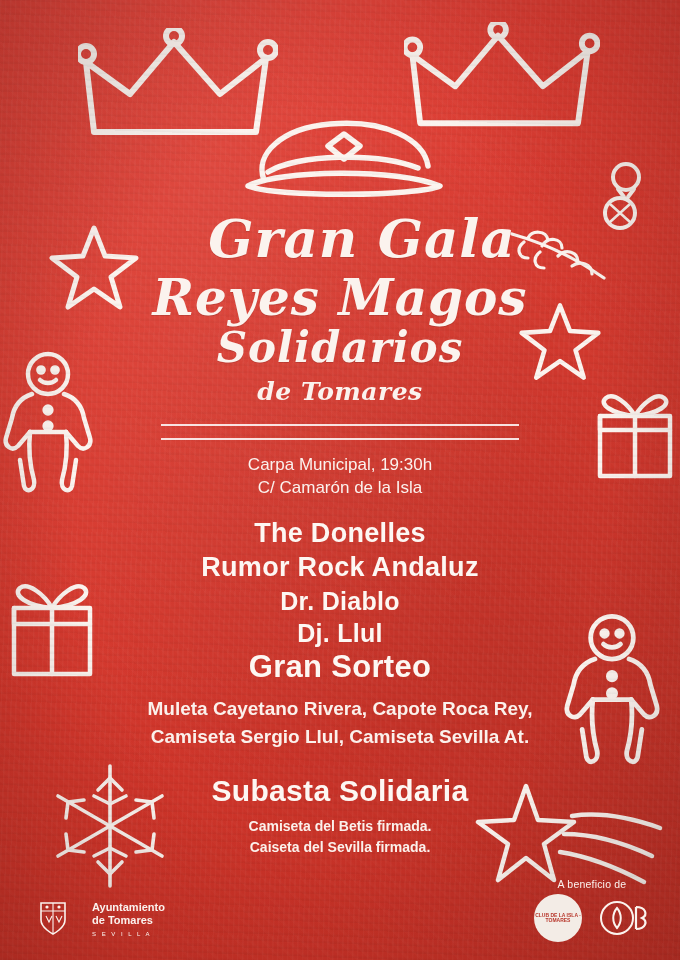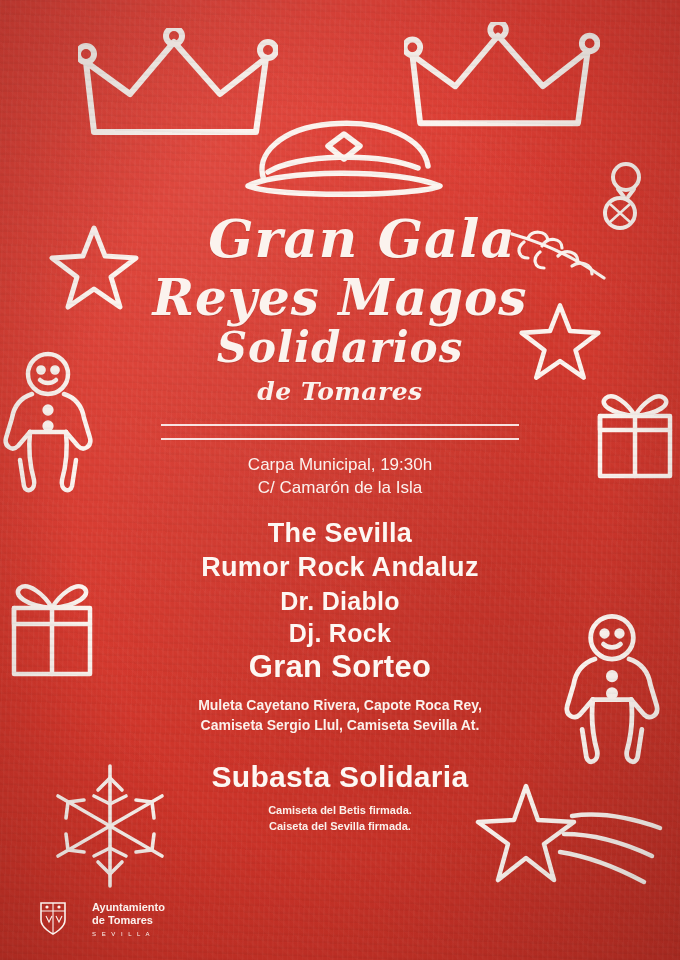--- a/index.html
+++ b/index.html
@@ -117,36 +117,36 @@
   .act.small { font-size: 25px; }
 
   .sorteo {
     font-weight: bold;
     font-size: 31px;
     color: #fdf7f3;
     letter-spacing: 0.3px;
   }
   .sorteo-items {
     margin-top: 10px;
-    font-size: 14px;
+    font-size: 19px;
     font-weight: bold;
     line-height: 1.45;
     color: #fbf1ec;
   }
   .subasta {
     font-weight: bold;
     font-size: 30px;
     margin-top: 24px;
     color: #fdf7f3;
     letter-spacing: 0.3px;
     text-align: center;
   }
   .subasta-items {
     margin-top: 8px;
-    font-size: 11px;
+    font-size: 14px;
     font-weight: bold;
     line-height: 1.5;
     color: #fbf1ec;
   }
 
   .footer-left {
     position: absolute;
     left: 38px;
     bottom: 20px;
     display: flex;
@@ -366,24 +366,24 @@
 
       <div class="rule"></div>
       <div class="rule2"></div>
 
       <div class="venue">
         <div>Carpa Municipal, 19:30h</div>
         <div>C/ Camarón de la Isla</div>
       </div>
 
       <div class="acts">
-        <div class="act">The Sevilla</div>
+        <div class="act">The Donelles</div>
         <div class="act">Rumor Rock Andaluz</div>
         <div class="act small">Dr. Diablo</div>
-        <div class="act small">Dj. Rock</div>
+        <div class="act small">Dj. Llul</div>
       </div>
 
       <div class="sorteo">Gran Sorteo</div>
       <div class="sorteo-items">
         <div>Muleta Cayetano Rivera, Capote Roca Rey,</div>
         <div>Camiseta Sergio Llul, Camiseta Sevilla At.</div>
       </div>
 
       <div class="subasta">Subasta Solidaria</div>
       <div class="subasta-items">
@@ -403,15 +403,30 @@
           <path d="M18 16 l3 6 3 -6" stroke-width="1.1"></path>
         </svg>
       </span>
       <span class="txt">
         <span>Ayuntamiento</span><br>
         <span>de Tomares</span><br>
         <span class="sm">S E V I L L A</span>
       </span>
     </div>
 
+    <div class="footer-right">
+      <div class="benef">A beneficio de</div>
+      <div class="logos-row">
+        <div class="logo-circle">
+          <div class="inner-txt">CLUB DE LA ISLA · TOMARES</div>
+        </div>
+        <div class="logo-andex">
+          <svg width="52" height="46" viewBox="0 0 52 46" fill="none" stroke="#fbf3ee" stroke-width="2">
+            <circle cx="19" cy="23" r="16"></circle>
+            <path d="M19 13 C14 19 14 27 19 33 C24 27 24 19 19 13 Z"></path>
+            <path d="M38 12 L38 34 M38 12 C48 12 50 20 44 23 C50 26 48 34 38 34" stroke-width="2.2"></path>
+          </svg>
+        </div>
+      </div>
+    </div>
 
   </div>
 </div>
 
 </body></html>

